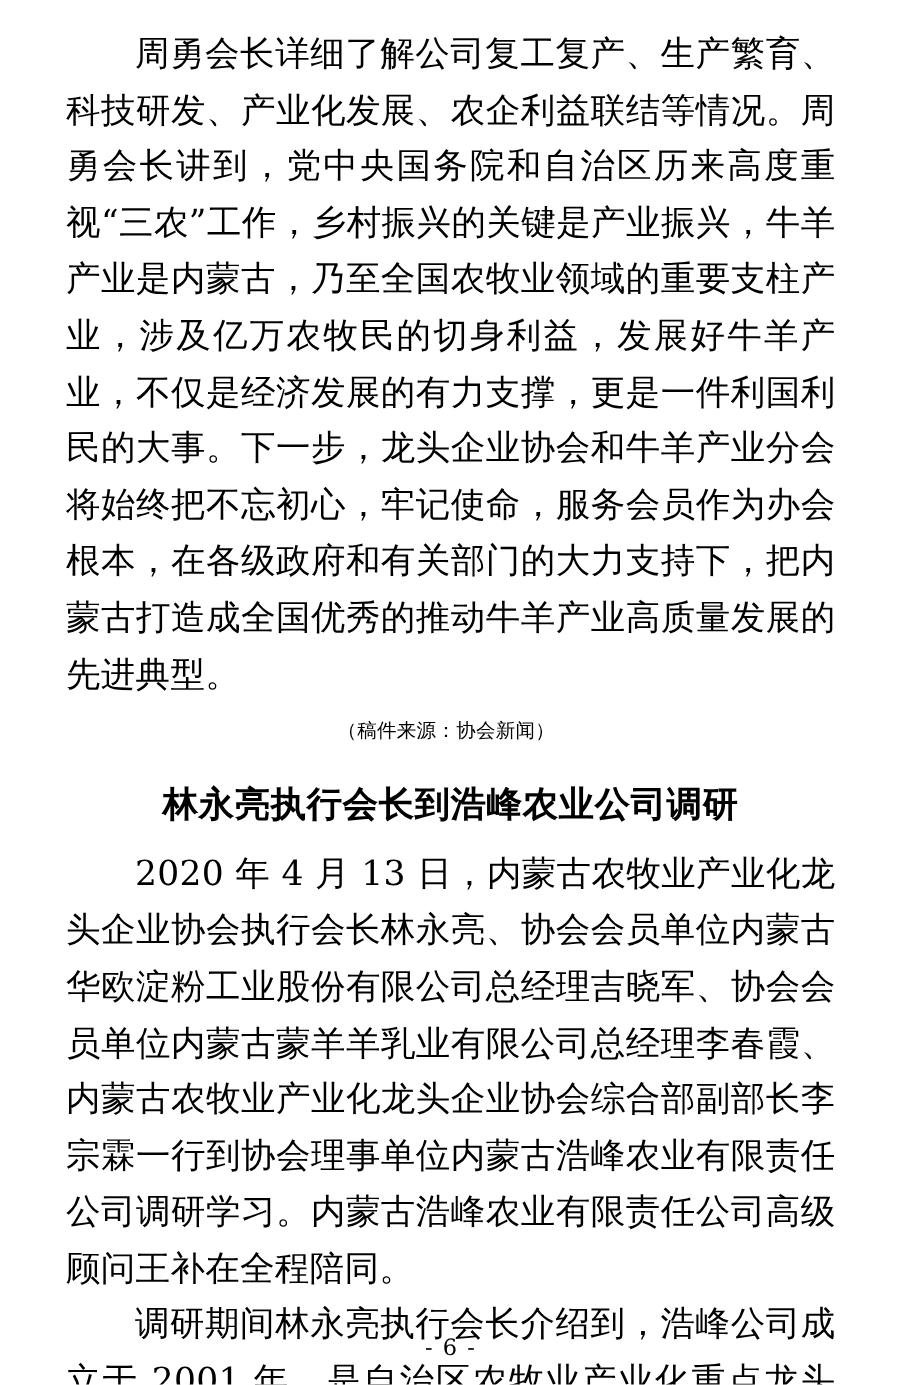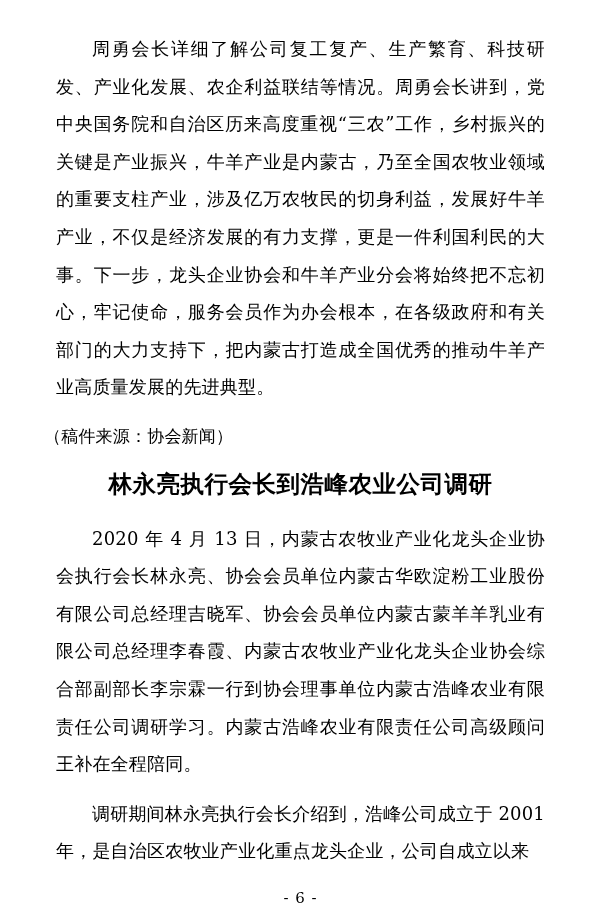--- a/index.html
+++ b/index.html
@@ -16,45 +16,45 @@
     position: relative;
   }
   .page {
     position: relative;
     width: 601px;
     height: 923px;
     box-sizing: border-box;
     padding: 18px 44px 0 44px;
   }
   .para {
-    font-size: 18px;
+    font-size: 23px;
     line-height: 37.6px;
     text-align: justify;
     text-justify: inter-ideograph;
     text-indent: 2em;
-    margin: 12px;
+    margin: 0;
     letter-spacing: 0.2px;
     font-family: "DejaVu Serif", "Liberation Serif", serif;
   }
   .source-line {
-    font-size: 17px;
+    font-size: 13px;
     line-height: 37.6px;
     margin: 0;
-    text-align: left;
+    text-align: center;
     padding-right: 6px;
     letter-spacing: 0.2px;
   }
   .headline {
     font-size: 23.5px;
     line-height: 44px;
     font-weight: bold;
     text-align: center;
     margin: 8px 0 6px 0;
     letter-spacing: 0.5px;
-    font-family: Liberation Mono, monospace;
+    font-family: Liberation Serif, serif;
   }
   .footer {
     position: absolute;
     left: 0;
     right: 0;
     bottom: 16px;
     text-align: center;
     font-size: 15px;
     letter-spacing: 1px;
     font-family: "DejaVu Serif", "Liberation Serif", serif;

